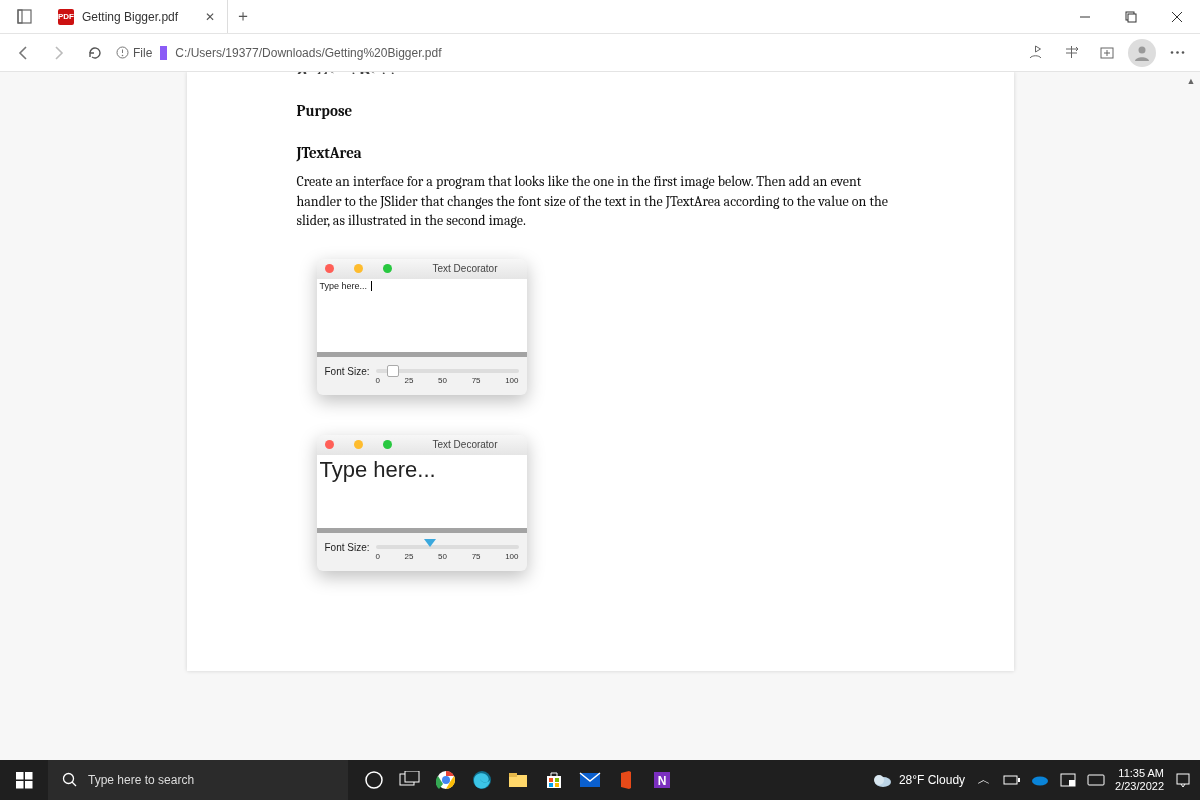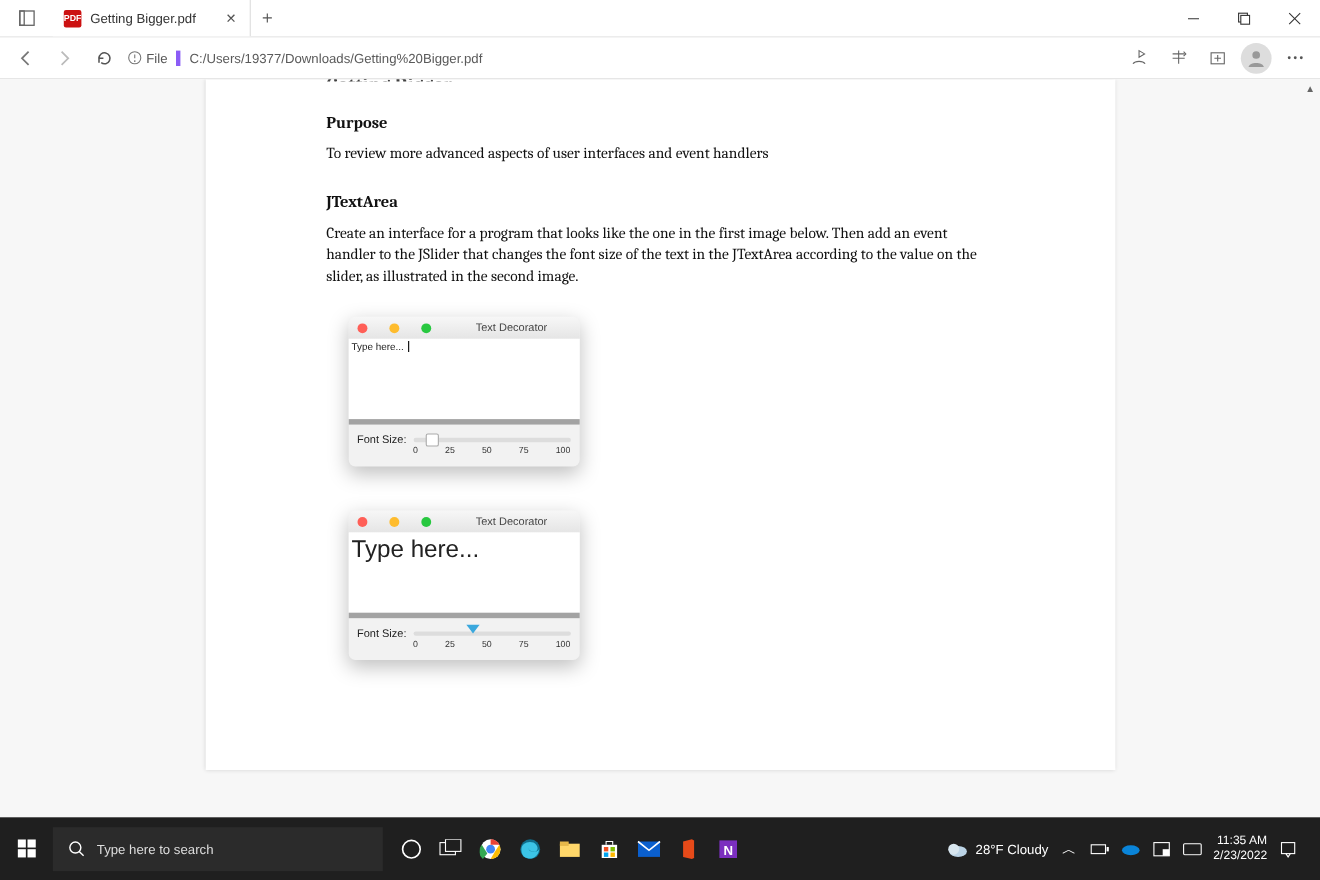--- a/index.html
+++ b/index.html
@@ -13,21 +13,21 @@
     .tab-title { font-size:12px; color:#333; flex:1; }
     .tab-close { font-size:12px; color:#555; width:14px; text-align:center; cursor:pointer; }
     .new-tab { width:30px; text-align:center; font-size:16px; color:#555; cursor:pointer; }
     .win-controls { margin-left:auto; display:flex; }
     .win-btn { width:46px; height:34px; display:flex; align-items:center; justify-content:center; font-size:12px; color:#333; cursor:pointer; }
 
     
     .toolbar { height: 38px; display:flex; align-items:center; padding: 0 8px; gap:6px; border-bottom:1px solid #e4e4e4; }
     .tool-icon { width:30px; height:30px; display:flex; align-items:center; justify-content:center; color:#555; border-radius:4px; cursor:pointer; }
     .url-area { display:flex; align-items:center; gap:6px; font-size:12px; color:#555; }
-    .url-label { border-right:4px solid #8b5cf6; padding-right:8px; margin-right:2px; color:#555; display:flex; align-items:center; gap:4px;}
+    .url-label { border-right:7px solid #8b5cf6; padding-right:8px; margin-right:2px; color:#555; display:flex; align-items:center; gap:4px;}
     .url-text { color:#5a5a5a; }
     .toolbar-right { margin-left:auto; display:flex; gap:6px; align-items:center; }
     .avatar { width:28px; height:28px; border-radius:50%; background:#ddd; display:flex; align-items:center; justify-content:center; }
 
     
     .viewport { position:relative; height: calc(800px - 34px - 38px - 40px); background:#f7f7f7; overflow:hidden; }
     .scroll-up { position:absolute; right:2px; top:2px; width:14px; height:14px; display:flex; align-items:center; justify-content:center; font-size:9px; color:#666; cursor:pointer;}
     .page { width: 827px; background:#fff; margin: 0 auto; padding: 8px 110px 60px; box-shadow: 0 0 4px rgba(0,0,0,.15); font-family: Cambria, Georgia, serif; color:#111; }
     .cut-title { font-weight:bold; font-size:18px; color:#222; margin-bottom: 28px; margin-top:-6px;}
     .sect-head { font-weight:bold; font-size:15px; margin: 24px 0 10px; }
@@ -43,26 +43,26 @@
     .mock-textarea.big { font-size:22px; font-family: Arial, sans-serif; height:78px; }
     .mock-bottom { padding: 6px 8px 10px; display:flex; align-items:flex-start; gap:6px; }
     .mock-label { font-size:10px; color:#222; padding-top:3px;}
     .slider-wrap { flex:1; }
     .track { height:4px; background:#ddd; border-radius:2px; position:relative; margin-top:6px;}
     .thumb { position:absolute; top:-4px; width:12px; height:12px; background:#fff; border:1px solid #aaa; border-radius:2px; transform:translateX(-50%); }
     .thumb.blue { border:none; width:0;height:0; border-left:6px solid transparent; border-right:6px solid transparent; border-top:8px solid #3ba8dd; background:none; border-radius:0; top:-6px;}
     .ticks { display:flex; justify-content:space-between; font-size:8px; color:#333; margin-top:3px; }
 
     
-    .taskbar { position:absolute; bottom:0; left:0; right:0; height:57px; background:#1f1f1f; display:flex; align-items:center; color:#fff; font-size:12px; }
+    .taskbar { position:absolute; bottom:0; left:0; right:0; height:40px; background:#1f1f1f; display:flex; align-items:center; color:#fff; font-size:12px; }
     .start { width:48px; height:40px; display:flex; align-items:center; justify-content:center; cursor:pointer; }
     .search-box { height:40px; width: 300px; display:flex; align-items:center; gap:10px; padding-left:14px; background:#2b2b2b; }
     .task-icons { display:flex; align-items:center; gap:4px; margin-left:10px; }
     .ticon { width:32px; height:32px; display:flex; align-items:center; justify-content:center; border-radius:3px; cursor:pointer;}
-    .tray { margin-left:auto; display:flex; align-items:center; gap:10px; padding-right:20px; }
+    .tray { margin-left:auto; display:flex; align-items:center; gap:10px; padding-right:8px; }
     .weather { display:flex; align-items:center; gap:6px; }
     .timeblock { text-align:right; line-height:1.2; font-size:11px; }
     .tray-icon { width:18px; height:18px; display:flex; align-items:center; justify-content:center; font-size:13px; cursor:pointer;}
 
     svg { display:block; }
   </style>
 </head>
 <body>
 
 <div class="titlebar">
@@ -162,21 +162,20 @@
     </div>
   </div>
 </div>
 
 <div class="viewport">
   <div class="scroll-up">▲</div>
   <div class="page">
     <div class="cut-title" style="overflow:hidden; max-height:8px; line-height:24px; margin-top:-14px; opacity:.85;">Getting Bigger</div>
 
     <div class="sect-head">Purpose</div>
-    <div class="body-text">To review more advanced aspects of user interfaces and event handlers</div>
 
     <div class="sect-head">JTextArea</div>
     <div class="body-text">Create an interface for a program that looks like the one in the first image below. Then add an event handler to the JSlider that changes the font size of the text in the JTextArea according to the value on the slider, as illustrated in the second image.</div>
 
     <div class="mock-window">
       <div class="mock-title">
         <span class="dot r"></span>
         <span class="dot y"></span>
         <span class="dot g"></span>
         <span class="mock-title-text">Text Decorator</span>

